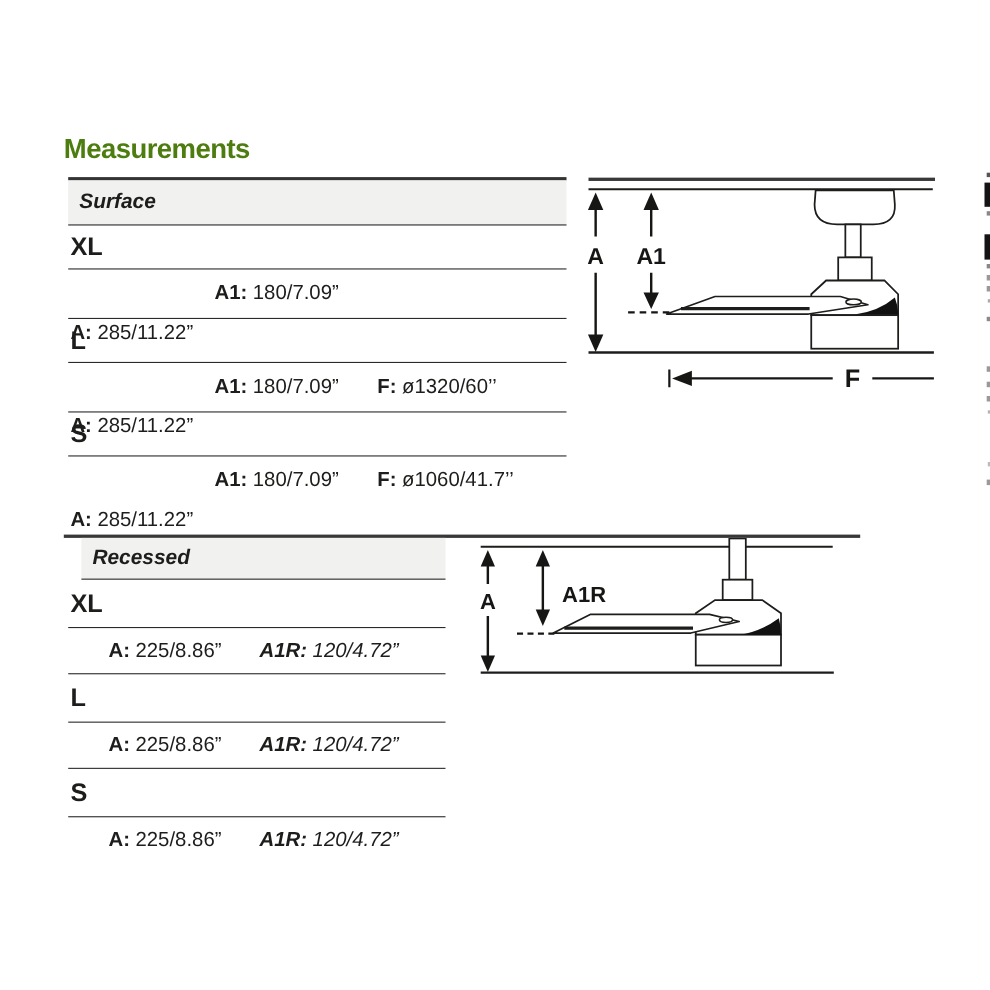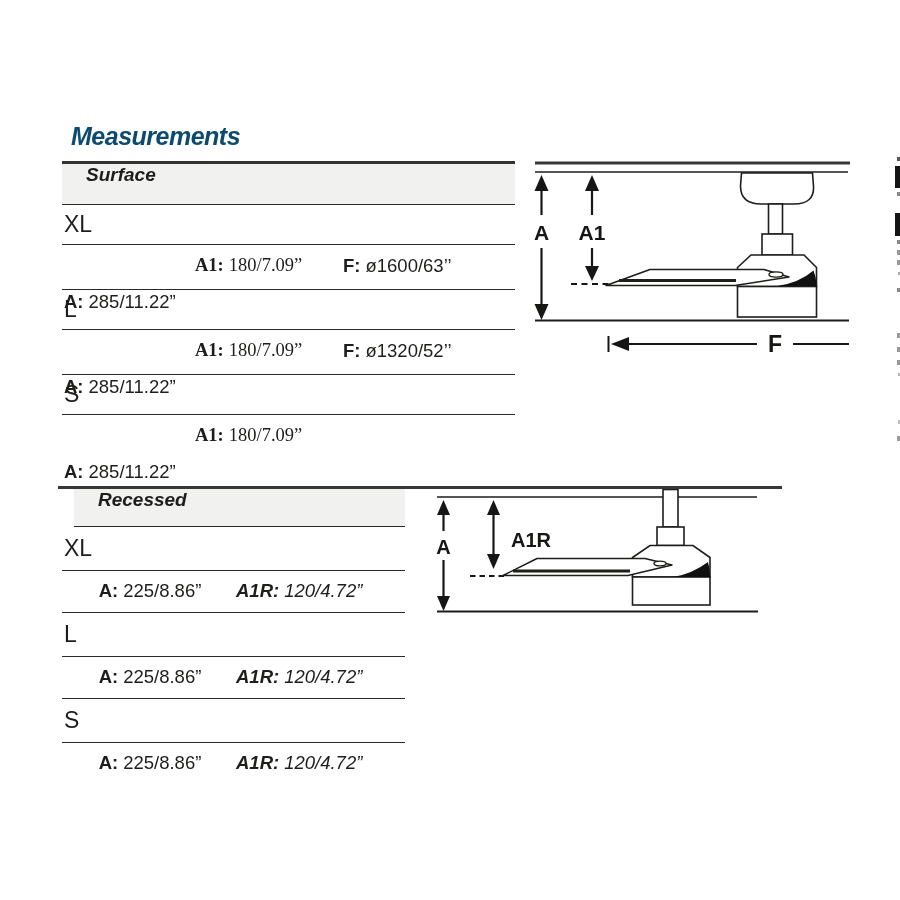--- a/index.html
+++ b/index.html
@@ -1,49 +1,49 @@
 <!DOCTYPE html>
 <html><head>
 <meta charset="utf-8">
 <style>
   html,body{margin:0;padding:0;background:#ffffff;}
   .canvas{
     position:relative;width:900px;height:900px;background:#ffffff;overflow:hidden;
     font-family:"Liberation Sans","DejaVu Sans",sans-serif;color:#1d1d1b;
   }
   .page-title{
-    position:absolute;left:71px;top:122px;margin:0;
-    font-size:25px;font-weight:bold;font-style:italic;letter-spacing:-0.5px;color:#0c4a6e;
+    position:absolute;left:58px;top:122px;margin:0;
+    font-size:25px;font-weight:bold;letter-spacing:-0.5px;color:#4d7c0f;
   }
   
   .spec-table{position:absolute;}
   .surface-table{left:62px;top:161px;width:453px;border-top:3px solid #333;}
   .recessed-table{left:62px;top:489px;width:343px;}
   .thead{
     background:#f1f1ef;border-bottom:1.6px solid #2a2a28;
     font-size:19px;font-weight:bold;font-style:italic;
-    display:flex;align-items:flex-start;padding-left:24px;box-sizing:border-box;
+    display:flex;align-items:center;padding-left:10px;box-sizing:border-box;
   }
   .surface-table .thead{height:41px;}
   .recessed-table .thead{height:38px;margin-left:12px;}
   .size-row{
-    border-bottom:1.6px solid #2a2a28;font-size:23px;font-weight:normal;
+    border-bottom:1.6px solid #2a2a28;font-size:23px;font-weight:bold;
     box-sizing:border-box;padding:6px 0 0 2px;
   }
   .surface-table .size-row{height:40px;}
   .recessed-table .size-row{height:44px;padding-top:8px;}
   .data-row{
     border-bottom:1.6px solid #2a2a28;font-size:18.5px;
     display:flex;align-items:flex-start;box-sizing:border-box;padding:10px 0 0 2px;
   }
   .surface-table .data-row{height:45px;}
   .recessed-table .data-row{height:42px;padding-top:9px;}
   .data-row.last{border-bottom:none;}
   .col{display:inline-block;white-space:nowrap;}
-  .c1{width:131px;margin-top:36px;} .c2{width:148px;font-family:Liberation Serif, serif;} .c3{flex:1;}
+  .c1{width:131px;margin-top:36px;} .c2{width:148px;} .c3{flex:1;}
   .r1{width:172px;text-align:center;} .r2{flex:1;font-style:italic;}
   .lbl{font-weight:bold;margin-right:5px;}
   
   .recessed-topline{position:absolute;left:58px;top:486px;width:724px;height:3px;background:#383838;}
   
   .diagram{position:absolute;}
   .surface-diagram{left:515px;top:155px;}
   .recessed-diagram{left:430px;top:489px;}
   svg text{font-family:"Liberation Sans","DejaVu Sans",sans-serif;font-weight:bold;fill:#161614;}
   
@@ -60,38 +60,38 @@
     <div class="thead">
       <span>Surface</span>
     </div>
 
     <div class="size-row">
       <span>XL</span>
     </div>
     <div class="data-row">
       <span class="col c1"><span class="lbl">A:</span><span>285/11.22”</span></span>
       <span class="col c2"><span class="lbl">A1:</span><span>180/7.09”</span></span>
-      <span class="col c3"><span class="lbl">F:</span><span>ø1600/63’’</span></span>
     </div>
 
     <div class="size-row">
       <span>L</span>
     </div>
     <div class="data-row">
       <span class="col c1"><span class="lbl">A:</span><span>285/11.22”</span></span>
       <span class="col c2"><span class="lbl">A1:</span><span>180/7.09”</span></span>
-      <span class="col c3"><span class="lbl">F:</span><span>ø1320/52’’</span></span>
+      <span class="col c3"><span class="lbl">F:</span><span>ø1320/60’’</span></span>
     </div>
 
     <div class="size-row">
       <span>S</span>
     </div>
     <div class="data-row last">
       <span class="col c1"><span class="lbl">A:</span><span>285/11.22”</span></span>
       <span class="col c2"><span class="lbl">A1:</span><span>180/7.09”</span></span>
+      <span class="col c3"><span class="lbl">F:</span><span>ø1060/41.7’’</span></span>
     </div>
   </section>
 
   <svg class="diagram surface-diagram" width="345" height="210" viewBox="515 155 345 210" xmlns="http://www.w3.org/2000/svg">
 
     <rect x="535" y="161.5" width="315" height="3" fill="#383838"></rect>
     <line x1="535" y1="172" x2="848" y2="172" stroke="#1d1d1b" stroke-width="1.7"></line>
 
     <line x1="535" y1="320.5" x2="849" y2="320.5" stroke="#1d1d1b" stroke-width="2.2"></line>
 

